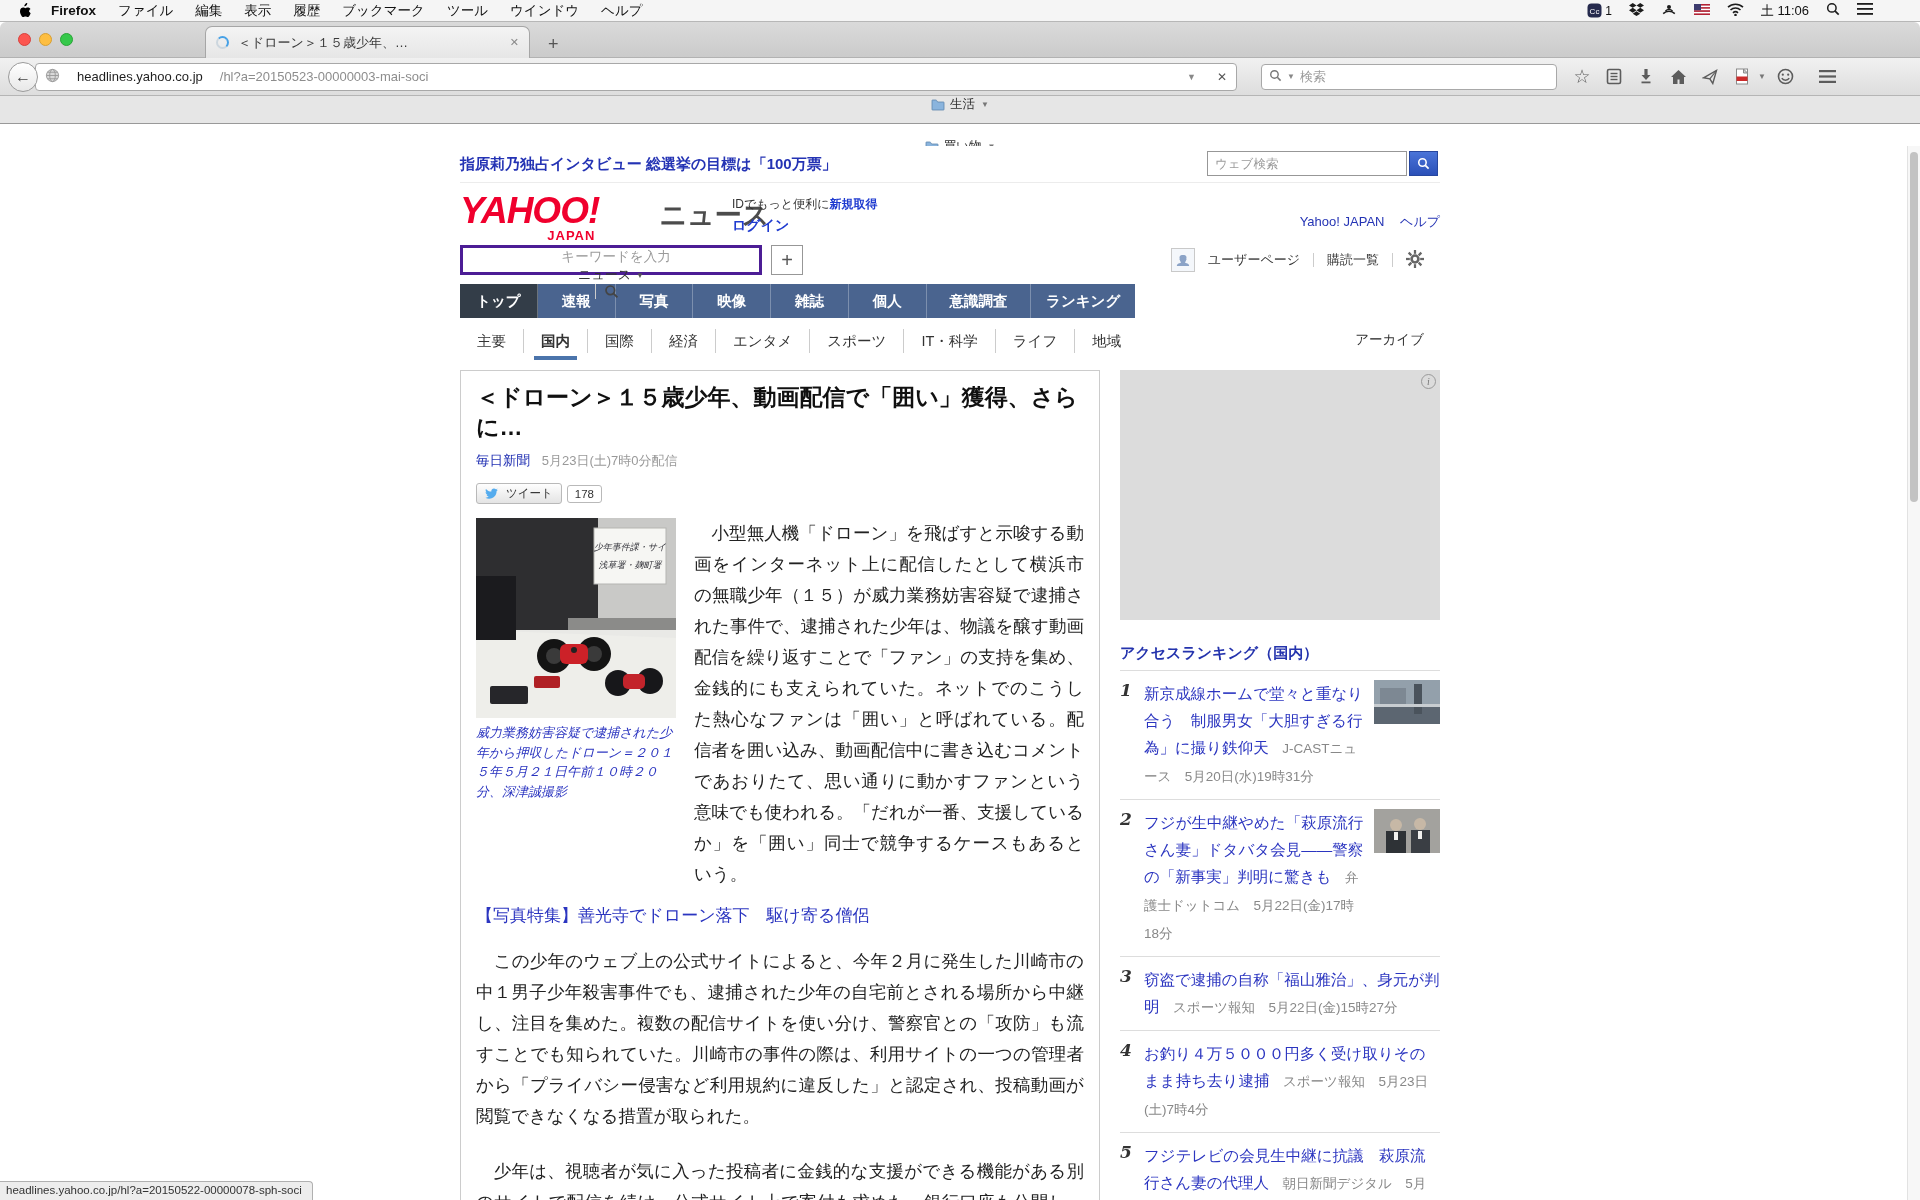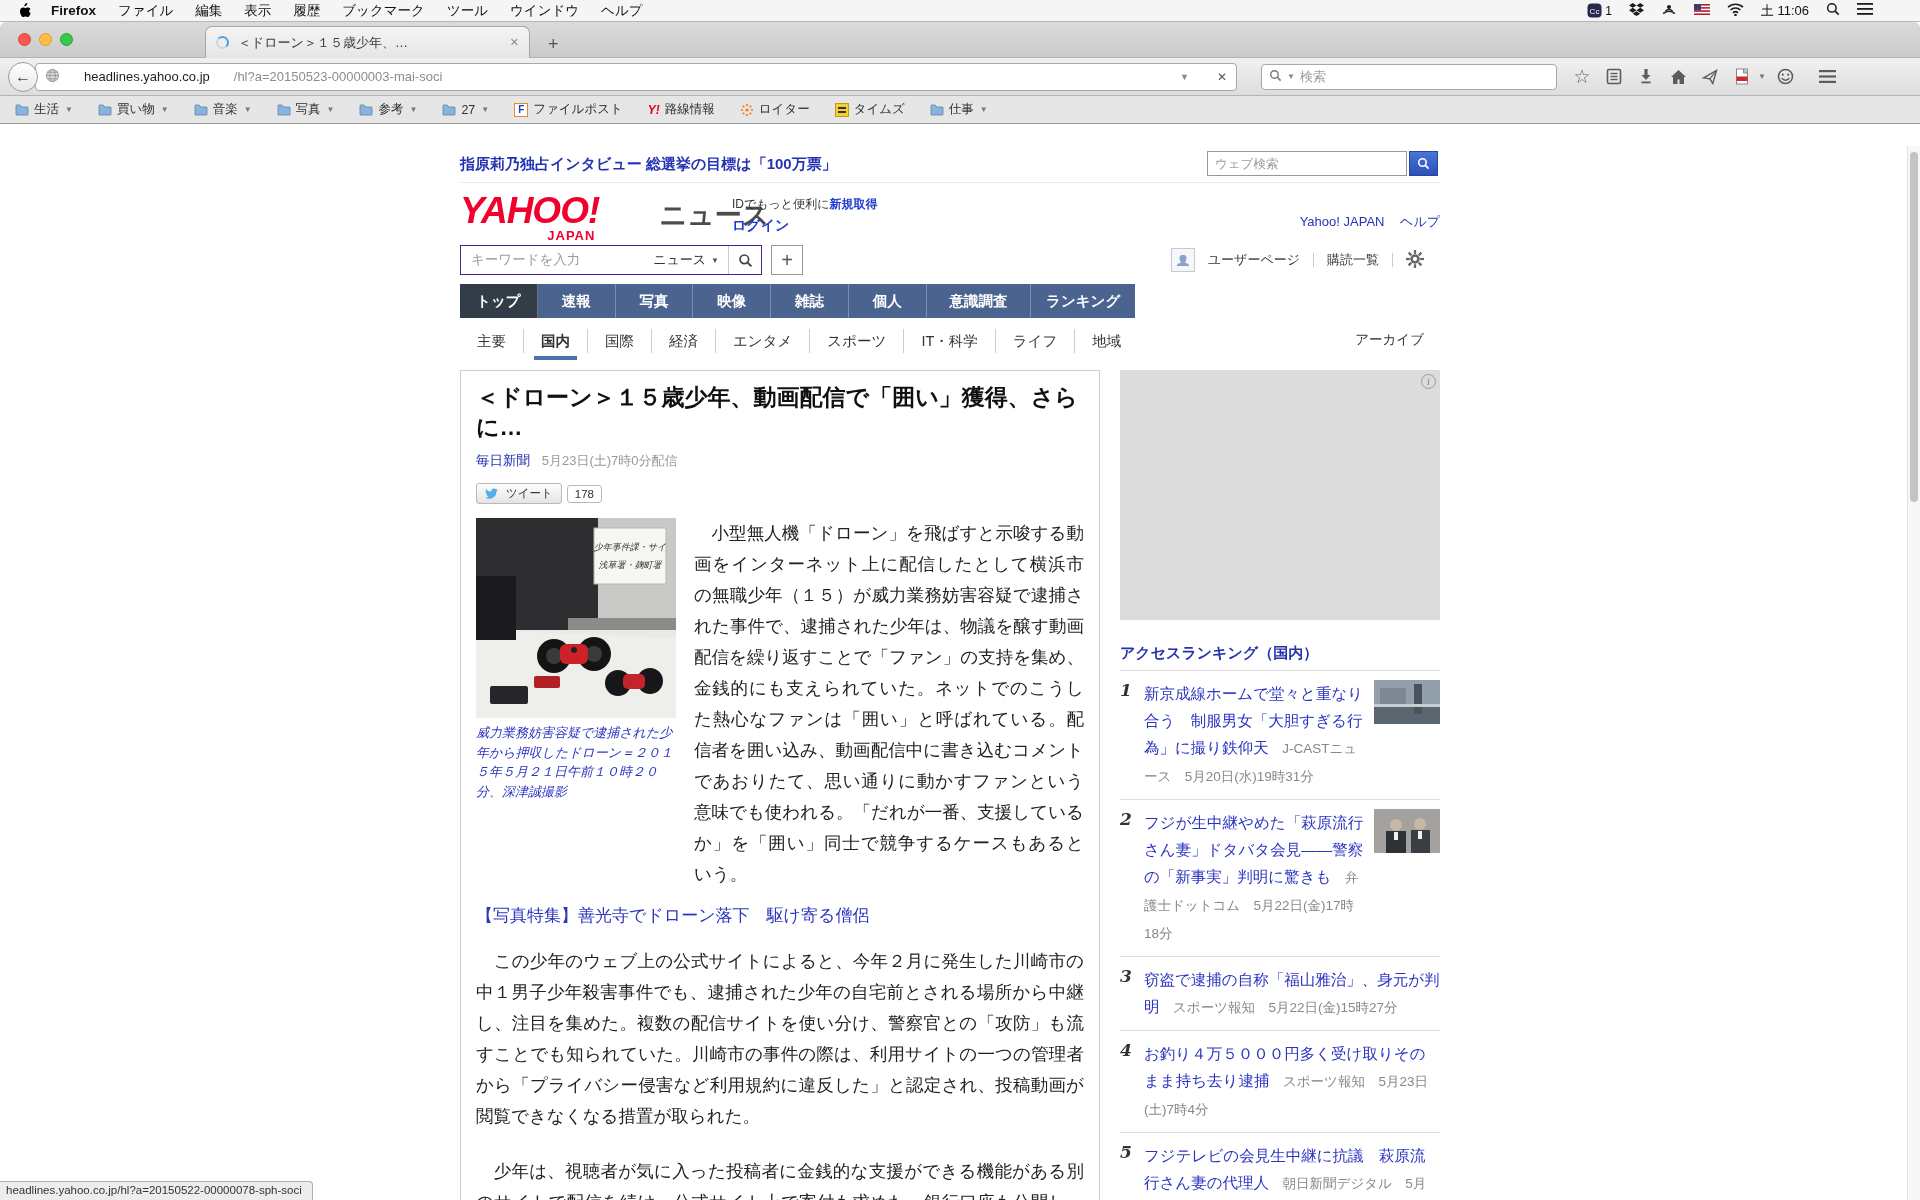--- a/index.html
+++ b/index.html
@@ -36,41 +36,41 @@
   .spinner { width:13px; height:13px; border-radius:50%; border:2px solid #ccd6de;
     border-top-color:#47a1e6; border-right-color:#47a1e6; flex:none; }
   .newtab { position:absolute; left:548px; bottom:4px; font-size:18px; color:#555; line-height:1; }
 
   .toolbar { height:38px; background:linear-gradient(#f1f1f1,#dddddd); border-bottom:1px solid #b5b5b5;
     display:flex; align-items:center; padding:0 8px; }
   .backbtn { width:30px; height:30px; border-radius:50%; border:1px solid #9b9b9b;
     background:linear-gradient(#ffffff,#e8e8e8); display:flex; align-items:center; justify-content:center;
     color:#444; font-size:16px; z-index:2; flex:none; }
   .urlbar { width:1202px; height:28px; margin-left:-3px; background:#fff; border:1px solid #a8a8a8;
-    border-radius:4px; display:flex; align-items:center; padding:0 9px; font-size:13px; gap:24px; }
+    border-radius:4px; display:flex; align-items:center; padding:0 9px; font-size:13px; gap:17px; }
   .url-host { color:#1f1f1f; }
   .url-path { color:#8d8d8d; }
   .urlbar .grow { flex:1; }
   .url-drop { color:#888; font-size:9px; }
   .url-stop { color:#555; font-size:12px; margin-left:4px; }
   .searchbox { width:296px; height:26px; margin-left:24px; background:#fff; border:1px solid #a8a8a8;
     border-radius:4px; display:flex; align-items:center; padding:0 7px; gap:5px; }
   .searchbox input { border:none; outline:none; flex:1; font-size:13px; color:#444;
     font-family:inherit; background:transparent; }
   .searchbox input::placeholder { color:#9a9a9a; }
   .sb-caret { font-size:8px; color:#888; }
   .tool-icons { display:flex; align-items:center; margin-left:13px; gap:8px; }
   .ticon { width:24px; height:26px; display:flex; align-items:center; justify-content:center;
     color:#5c5c5c; font-size:17px; }
   .ticon.star { font-size:19px; }
   .pdf-caret { font-size:8px; color:#777; margin-left:-4px; }
   .burger-wrap { margin-left:10px; }
 
   .bookmarksbar { height:28px; background:#e6e6e6; border-bottom:1px solid #999;
-    display:flex; align-items:center; padding:0 15px; gap:25px; font-size:12.5px; color:#2e2e2e; }
+    display:flex; align-items:center; padding:0 15px; gap:25px; font-size:12.5px; color:#2e2e2e;flex-direction:column; }
   .bm { display:flex; align-items:center; gap:5px; white-space:nowrap; }
   .bm .caret { font-size:8px; color:#777; margin-left:1px; }
   .ficon { width:14px; height:14px; border:1.5px solid #e8872e; background:#fff; color:#1f3bd0;
     font-weight:bold; font-size:10px; display:flex; align-items:center; justify-content:center; }
   .yicon { color:#e1001a; font-weight:bold; font-size:12px; font-style:italic; }
   .timesicon { width:14px; height:14px; background:#f3d02c; border:1px solid #bf9d12;
     display:flex; flex-direction:column; justify-content:center; gap:2px; padding:0 2px; }
   .timesicon i { display:block; height:2px; background:#333; }
 
   
@@ -92,21 +92,21 @@
   .logo-sub { font-size:13px; font-weight:bold; color:#f0002d; margin-left:-52px; transform:translateY(14px); letter-spacing:1px; }
   .logo-service { font-size:27px; font-weight:bold; color:#4c4c4c; margin-left:64px; line-height:1.05; }
   .id-block { position:absolute; left:272px; top:12px; font-size:12px; color:#333; line-height:1.6; }
   .id-link { color:#1f3bd0; font-weight:bold; }
   .login-link { color:#1f3bd0; font-weight:bold; font-size:14px; }
   .help-links { position:absolute; right:0; top:30px; font-size:13px; }
   .help-links a { color:#2433b4; text-decoration:none; margin-left:12px; }
 
   .searchrow { height:39px; position:relative; }
   .newssearch { position:absolute; left:0; top:0; display:flex; align-items:center; }
-  .ns-box { width:302px; height:30px; border:1px solid #4c1d95; background:#fff; display:flex; align-items:center; }
+  .ns-box { width:302px; height:30px; border:3px solid #4c1d95; background:#fff; display:flex; align-items:center;flex-direction:column; }
   .ns-ph { flex:1; padding-left:10px; font-size:13.5px; color:#9b9b9b; }
   .ns-scope { display:flex; align-items:center; gap:5px; font-size:13px; color:#333; padding:0 9px; }
   .ns-scope .caret { font-size:8px; color:#555; }
   .ns-mag { width:33px; height:100%; border-left:1px solid #ccc; display:flex; align-items:center; justify-content:center; }
   .ns-plus { width:32px; height:30px; border:1px solid #979797; background:#fff; margin-left:9px;
     font-size:20px; color:#555; display:flex; align-items:center; justify-content:center; line-height:1; }
   .user-cluster { position:absolute; right:16px; top:3px; display:flex; align-items:center; gap:13px;
     font-size:13px; color:#333; }
   .user-ic { width:24px; height:24px; border:1px solid #c9c9c9; background:#f4f7fb;
     display:flex; align-items:center; justify-content:center; }

